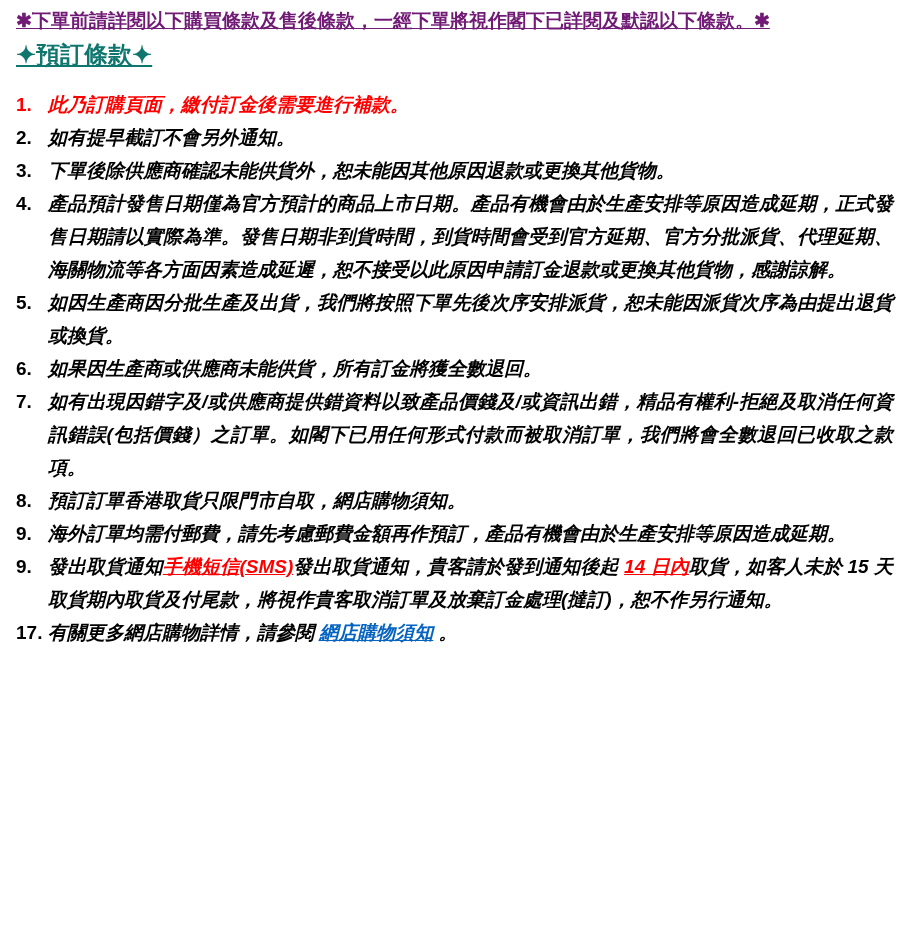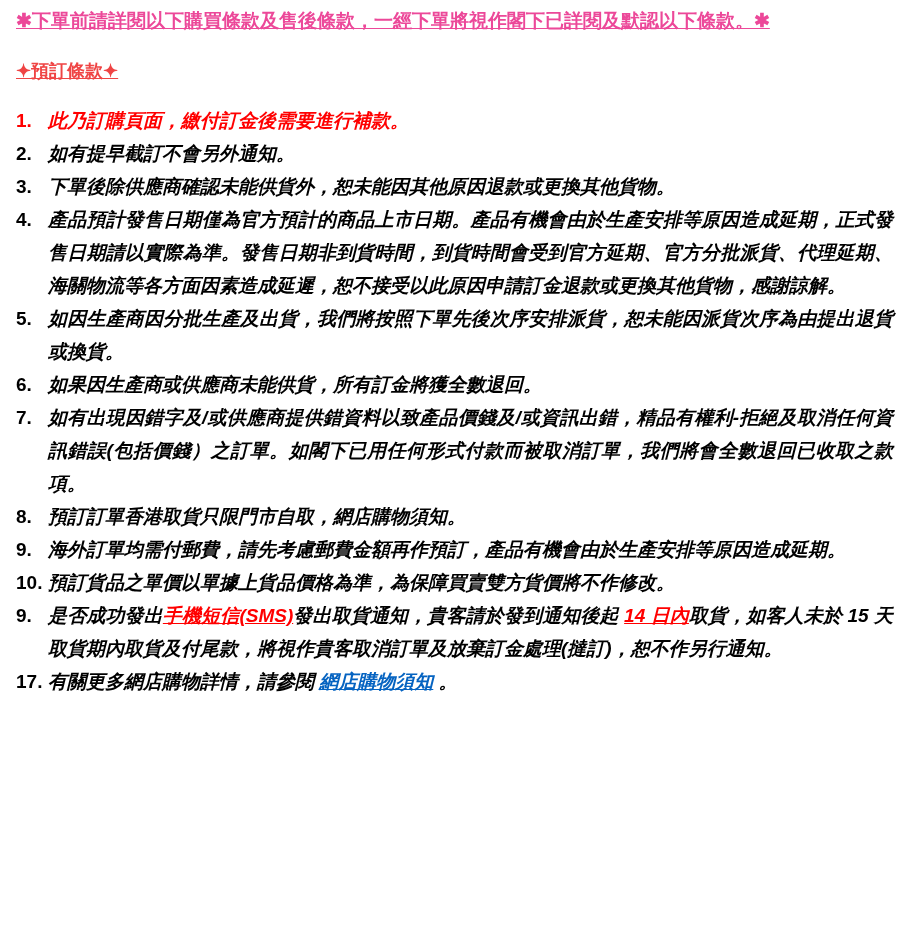--- a/index.html
+++ b/index.html
@@ -12,29 +12,29 @@
     width: 913px;
     min-height: 948px;
     font-family: "Liberation Sans", sans-serif;
     font-weight: bold;
     color: #000000;
   }
   .page {
     padding: 8px 20px 12px 16px;
   }
   .notice {
-    color: #ec4899;
+    color: #701a75;
     font-size: 19px;
     line-height: 26px;
     text-decoration: underline;
-    margin-bottom: 24px;
+    margin-bottom: 8px;
   }
   .section-title {
-    color: #ef4444;
-    font-size: 18px;
+    color: #0f766e;
+    font-size: 24px;
     line-height: 26px;
     text-decoration: underline;
     margin-bottom: 20px;
   }
   .terms {
     font-size: 19px;
   }
   .term {
     display: flex;
     align-items: flex-start;
@@ -99,25 +99,21 @@
       </div>
       <div class="term">
         <span class="num">8.</span>
         <div class="body"><span>預訂訂單香港取貨只限門市自取，網店購物須知。</span></div>
       </div>
       <div class="term">
         <span class="num">9.</span>
         <div class="body"><span>海外訂單均需付郵費，請先考慮郵費金額再作預訂，產品有機會由於生產安排等原因造成延期。</span></div>
       </div>
       <div class="term">
-        <span class="num">10.</span>
-        <div class="body"><span>預訂貨品之單價以單據上貨品價格為準，為保障買賣雙方貨價將不作修改。</span></div>
-      </div>
-      <div class="term">
         <span class="num">9.</span>
-        <div class="body"><span>是否成功發出</span><span class="red underline">手機短信(SMS)</span><span>發出取貨通知，貴客請於發到通知後起 </span><span class="red underline">14 日內</span><span>取貨，如客人未於 15 天取貨期內取貨及付尾款，將視作貴客取消訂單及放棄訂金處理(撻訂)，恕不作另行通知。</span></div>
+        <div class="body"><span>發出取貨通知</span><span class="red underline">手機短信(SMS)</span><span>發出取貨通知，貴客請於發到通知後起 </span><span class="red underline">14 日內</span><span>取貨，如客人未於 15 天取貨期內取貨及付尾款，將視作貴客取消訂單及放棄訂金處理(撻訂)，恕不作另行通知。</span></div>
       </div>
       <div class="term">
         <span class="num">17.</span>
         <div class="body"><span>有關更多網店購物詳情，請參閱 </span><a class="link" href="#">網店購物須知</a><span> 。</span></div>
       </div>
     </div>
 </div>
 
 </body></html>

